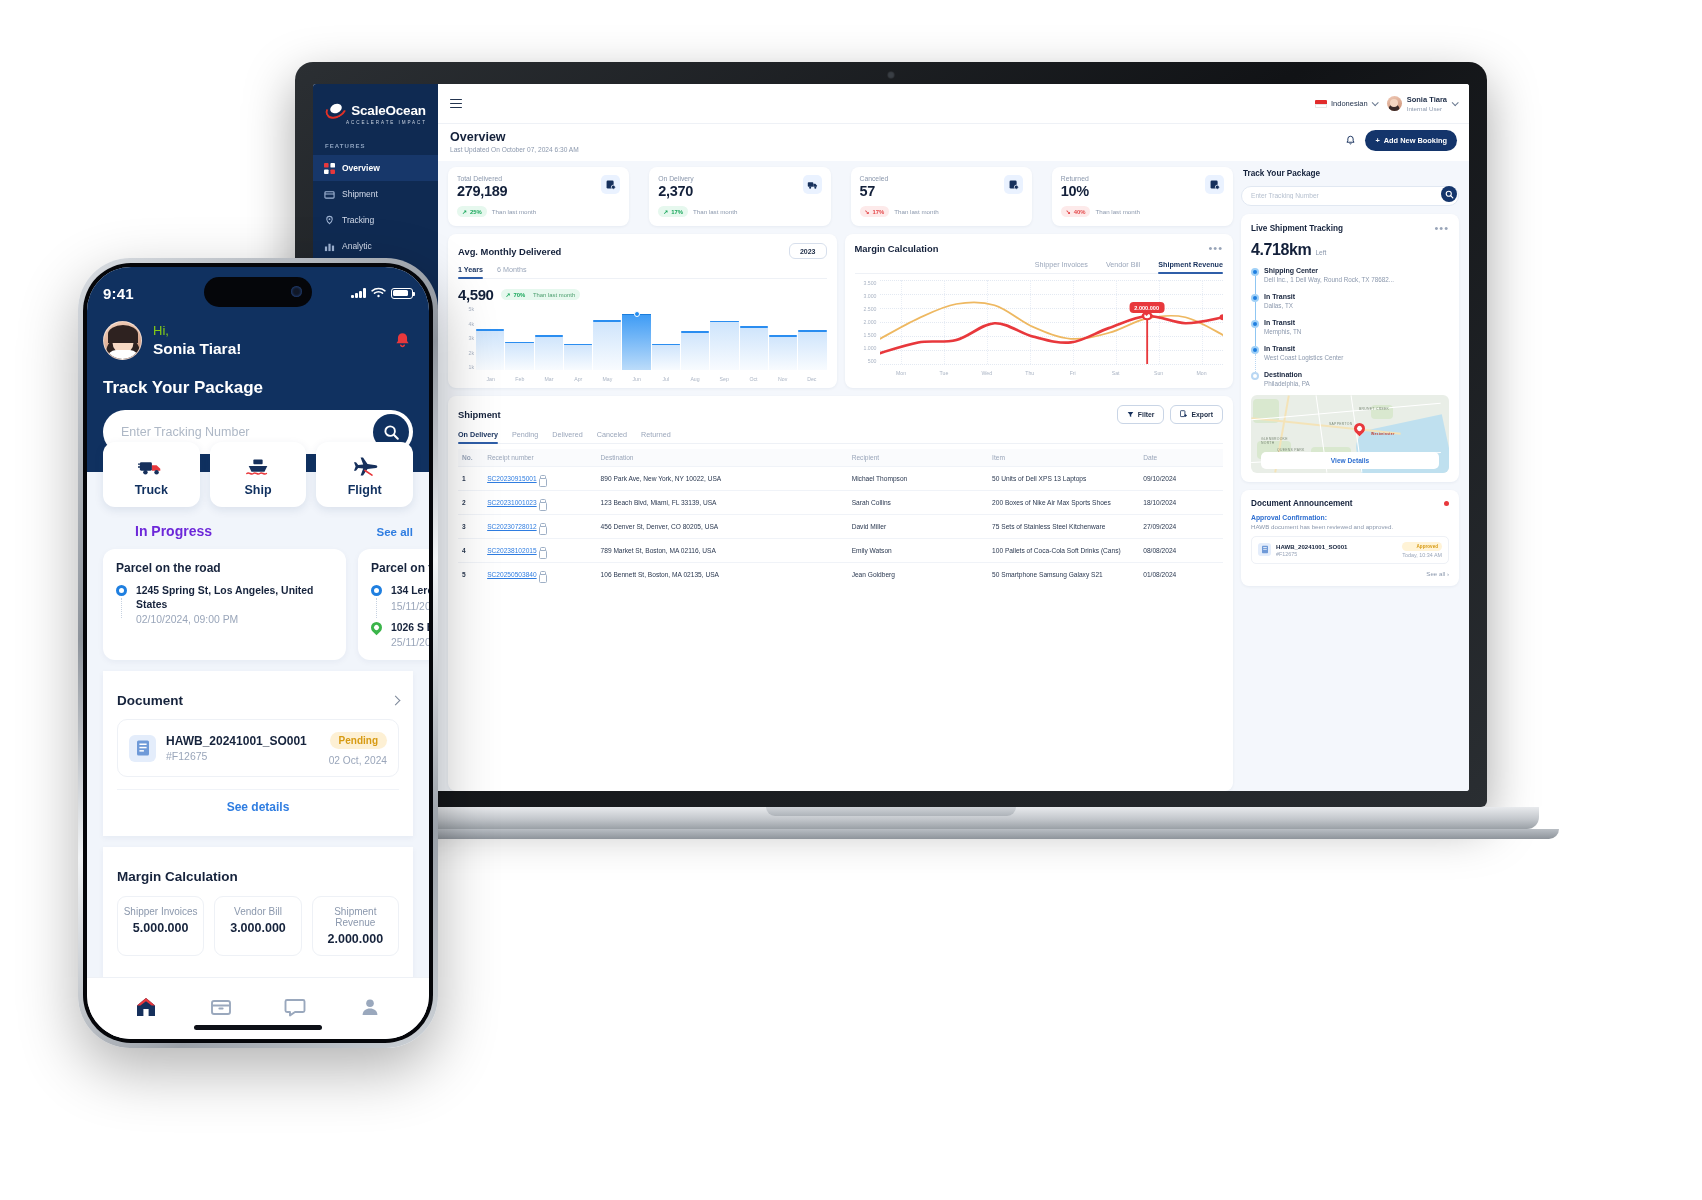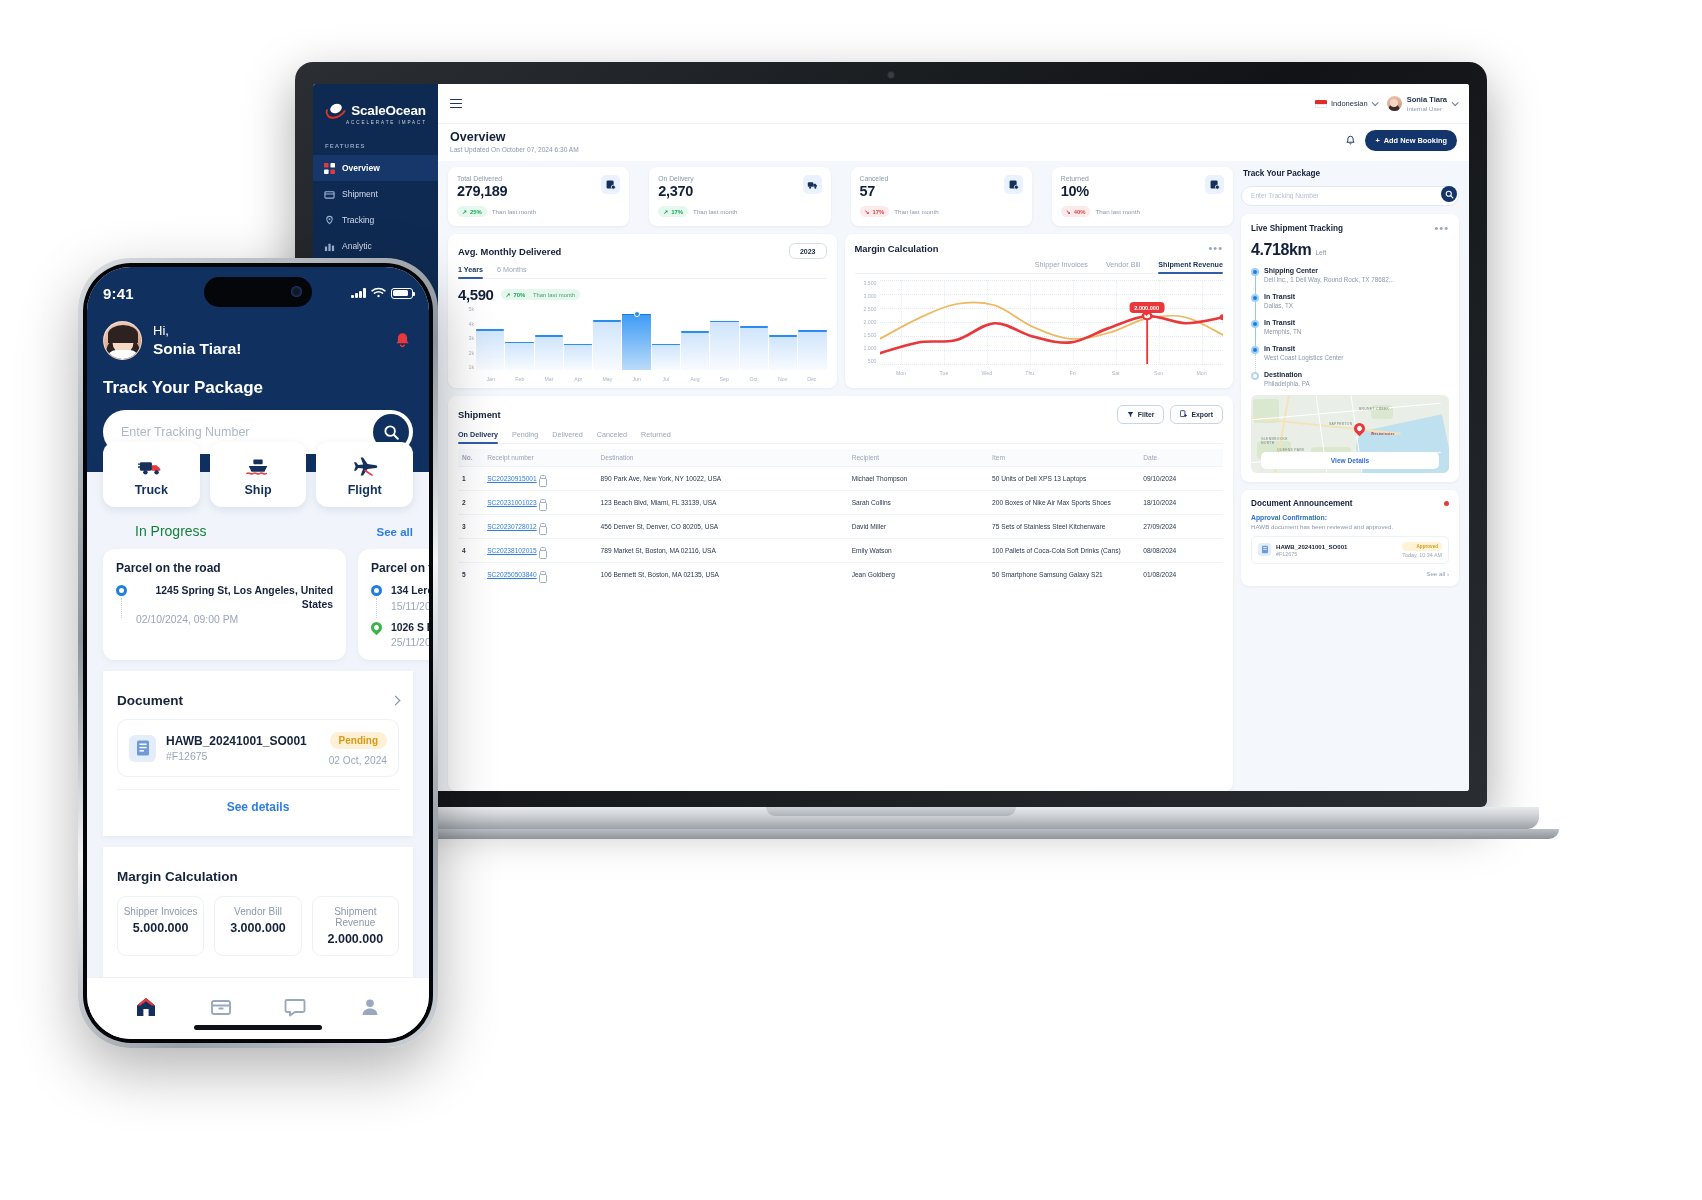--- a/index.html
+++ b/index.html
@@ -254,52 +254,52 @@
   .battery { width: 22px; height: 11px; border: 1.4px solid #fff; border-radius: 3px; position: relative; padding: 1.2px; }
   .battery::after { content:""; position:absolute; right:-3.2px; top:3px; width:2px; height:4px; background:#fff; border-radius:0 1px 1px 0; }
   .battery i { display: block; height: 100%; width: 86%; background: #fff; border-radius: 1.5px; }
 
   .ph-user { display: flex; align-items: center; gap: 11px; margin-top: 14px; }
   .ph-avatar { width: 39px; height: 39px; border-radius: 50%; background: linear-gradient(160deg,#f3d2bd,#c98e72); position: relative; overflow: hidden; border: 1.5px solid rgba(255,255,255,.5); }
   .ph-avatar .hair { position:absolute; left:50%; top:38%; transform:translateX(-50%); width:34px; height:34px; border-radius:50% 50% 44% 44%; background:#2e2220; }
   .ph-avatar .face { position:absolute; left:50%; top:22%; transform:translateX(-50%); width:21px; height:23px; border-radius:50% 50% 46% 46%; background:#f6d8c3; z-index:2; }
   .ph-avatar .top { position:absolute; left:50%; top:8%; transform:translateX(-50%); width:30px; height:18px; border-radius:50% 50% 0 0; background:#2e2220; z-index:3; }
   .ph-avatar .coll { position:absolute; left:50%; bottom:0; transform:translateX(-50%); width:32px; height:9px; background:#fff; border-radius:10px 10px 0 0; z-index:4; }
-  .ph-hi { font-size: 13px; color: #ffffff; }
+  .ph-hi { font-size: 13px; color: #84cc16; }
   .ph-name { font-size: 15.5px; font-weight: 700; margin-top: 2px; }
   .ph-bell { margin-left: auto; width: 22px; height: 22px; display: flex; align-items: center; justify-content: center; cursor: pointer; }
   .ph-track-t { font-size: 17px; font-weight: 700; margin-top: 18px; }
   .ph-search { margin-top: 12px; position: relative; }
   .ph-search input {
     width: 100%; height: 44px; border-radius: 22px; border: none; outline: none;
     padding: 0 52px 0 18px; font-size: 12.5px; color: #24344d;
     font-family: "Liberation Sans", sans-serif; background: #fff;
   }
   .ph-search input::placeholder { color: #aeb8c6; }
   .ph-search-btn { position: absolute; right: 4px; top: 4px; width: 36px; height: 36px; border-radius: 50%; background: #103160; display: flex; align-items: center; justify-content: center; cursor: pointer; }
 
   .ph-modes { display: flex; gap: 10px; padding: 0 16px; margin-top: -30px; position: relative; z-index: 5; }
   .mode { flex: 1; background: #fff; border-radius: 12px; padding: 12px 0 10px 0; text-align: center; box-shadow: 0 3px 10px rgba(16,49,96,.10); cursor: pointer; }
   .mode-ic { height: 26px; display: flex; align-items: center; justify-content: center; }
   .mode-lbl { font-size: 12.5px; font-weight: 700; color: #10305f; margin-top: 3px; }
 
   .ph-body { flex: 1; background: #f1f5fb; padding: 16px 16px 0 16px; overflow: hidden; }
   .sec-head { display: flex; align-items: baseline; }
-  .sec-title { font-size: 14px; font-weight: 400; color: #15803d; padding-left: 32px; }
+  .sec-title { font-size: 14px; font-weight: 700; color: #6d28d9; padding-left: 32px; }
   .see-all { margin-left: auto; font-size: 11.5px; color: #2f7de1; font-weight: 600; cursor: pointer; }
   .parcels { display: flex; gap: 12px; margin-top: 10px; }
   .parcel { flex: 0 0 243px; background: #fff; border-radius: 12px; padding: 12px 13px; box-shadow: 0 2px 6px rgba(16,49,96,.05); }
   .parcel-t { font-size: 12px; font-weight: 700; color: #16233c; }
   .stop { display: flex; gap: 8px; margin-top: 9px; position: relative; }
   .stop-ic { flex: 0 0 12px; padding-top: 1px; }
   .o-dot { width: 11px; height: 11px; border-radius: 50%; border: 3px solid #1f7fe0; background: #fff; }
   .g-pin { width: 11px; height: 11px; background: #3bb54a; border-radius: 50% 50% 50% 0; transform: rotate(-45deg); position: relative; }
   .g-pin::after { content:""; position:absolute; left:3px; top:3px; width:4.5px; height:4.5px; background:#fff; border-radius:50%; }
   .stop-line { position: absolute; left: 5px; top: 14px; height: 20px; border-left: 1.6px dotted #c6d1e0; }
-  .stop-a { font-size: 10.4px; font-weight: 700; color: #16233c; line-height: 1.3; text-align: right; }
+  .stop-a { font-size: 10.4px; font-weight: 700; color: #16233c; line-height: 1.3; }
   .stop-d { font-size: 10.4px; color: #9aa6ba; margin-top: 3px; }
 
   .ph-card { background: #fff; border-radius: 0; padding: 22px 14px; margin-top: 11px; box-shadow: 0 2px 6px rgba(16,49,96,.05); }
   .ph-card-head { display: flex; align-items: center; }
   .ph-card-t { font-size: 13.5px; font-weight: 700; color: #16233c; }
   .chev-r { margin-left: auto; width: 7px; height: 7px; border-right: 1.8px solid #7b8698; border-bottom: 1.8px solid #7b8698; transform: rotate(-45deg); cursor: pointer; }
   .doc-row { margin-top: 11px; border: 1px solid #eef1f6; border-radius: 10px; padding: 10px 11px; display: flex; align-items: center; gap: 10px; }
   .doc-row-ic { width: 27px; height: 27px; border-radius: 6px; background: #e4edfb; display: flex; align-items: center; justify-content: center; }
   .doc-row-n { font-size: 12px; font-weight: 700; color: #16233c; }
   .doc-row-id { font-size: 10.5px; color: #9aa6ba; margin-top: 2px; }

